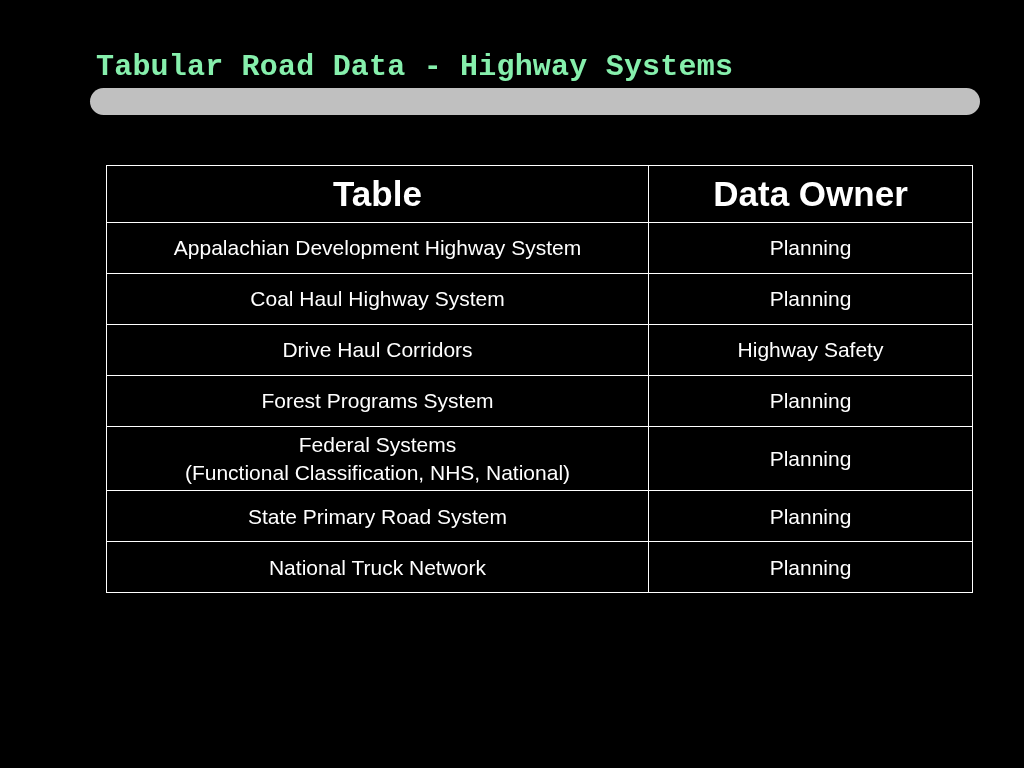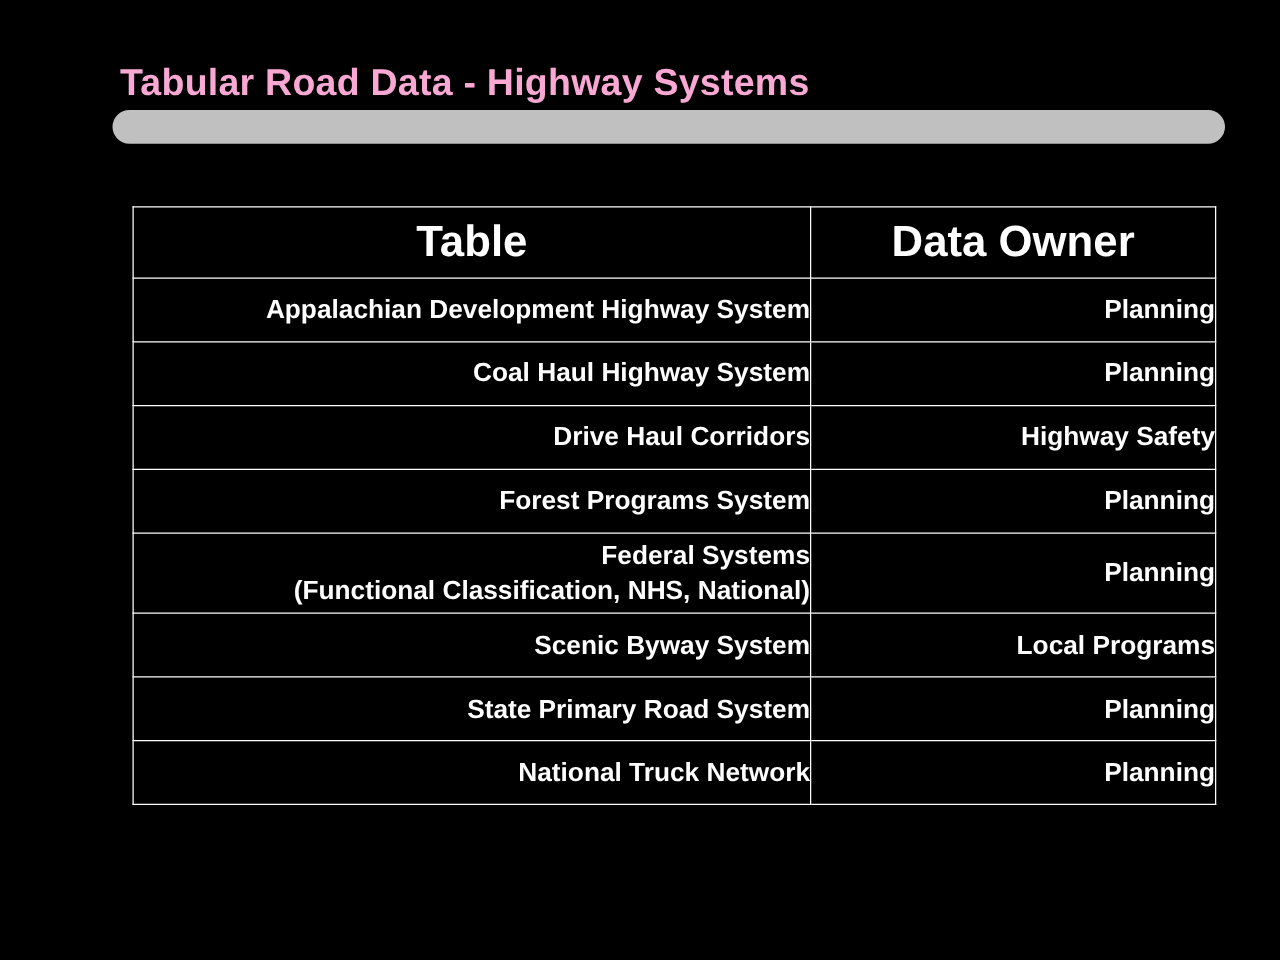--- a/index.html
+++ b/index.html
@@ -18,23 +18,24 @@
     width: 1024px;
     height: 768px;
     background: #000000;
   }
   .slide-title {
     position: absolute;
     left: 96px;
     top: 50px;
     font-size: 30px;
     font-weight: bold;
-    color: #f9a8d4;
+    color: #86efac;
     letter-spacing: 0.2px;
     white-space: nowrap;
+    font-family: Liberation Mono, monospace;
   }
   .title-bar {
     position: absolute;
     left: 90px;
     top: 88px;
     width: 890px;
     height: 27px;
     background: #c0c0c0;
     border-radius: 14px;
   }
@@ -58,24 +59,23 @@
     background: #000000;
     padding: 0;
   }
   table.data-table th {
     font-size: 35px;
     font-weight: bold;
     height: 56px;
   }
   table.data-table td {
     font-size: 21px;
-    font-weight: bold;
+    font-weight: normal;
     height: 50px;
     line-height: 1.32;
-    text-align: right;
   }
   col.col-table { width: 542px; }
   col.col-owner { width: 324px; }
   .cell-multiline {
     display: block;
     padding: 4px 0;
   }
   .cell-line {
     display: block;
   }
@@ -120,24 +120,20 @@
         <tr>
           <td>
             <span class="cell-multiline">
               <span class="cell-line">Federal Systems</span>
               <span class="cell-line">(Functional Classification, NHS, National)</span>
             </span>
           </td>
           <td>Planning</td>
         </tr>
         <tr>
-          <td>Scenic Byway System</td>
-          <td>Local Programs</td>
-        </tr>
-        <tr>
           <td>State Primary Road System</td>
           <td>Planning</td>
         </tr>
         <tr>
           <td>National Truck Network</td>
           <td>Planning</td>
         </tr>
       </tbody>
     </table>
   </div>

